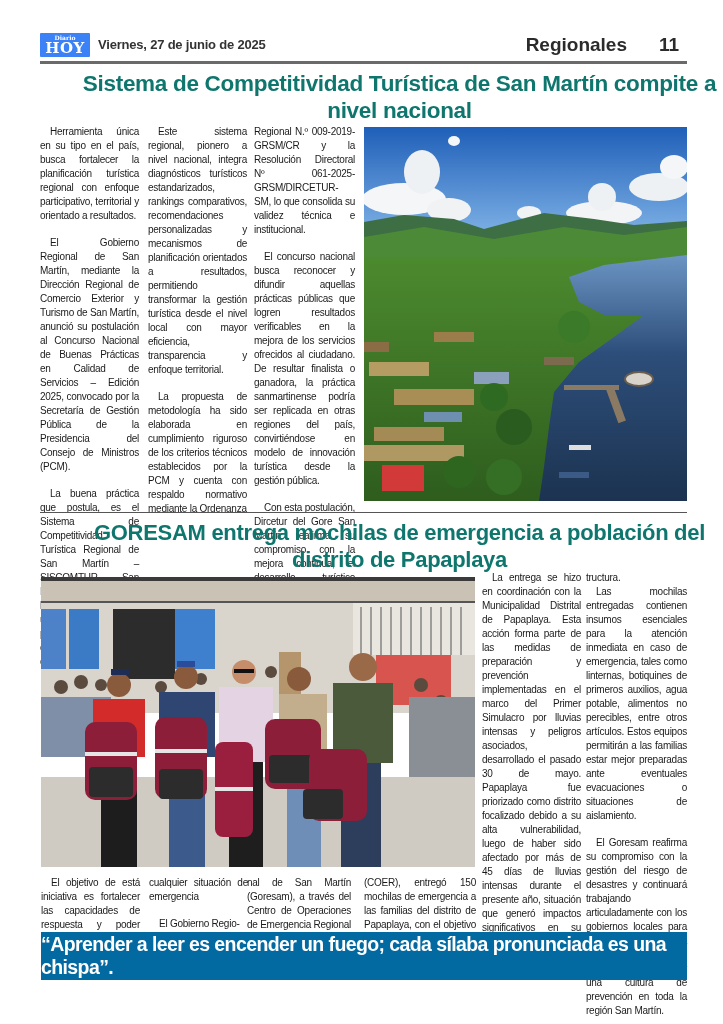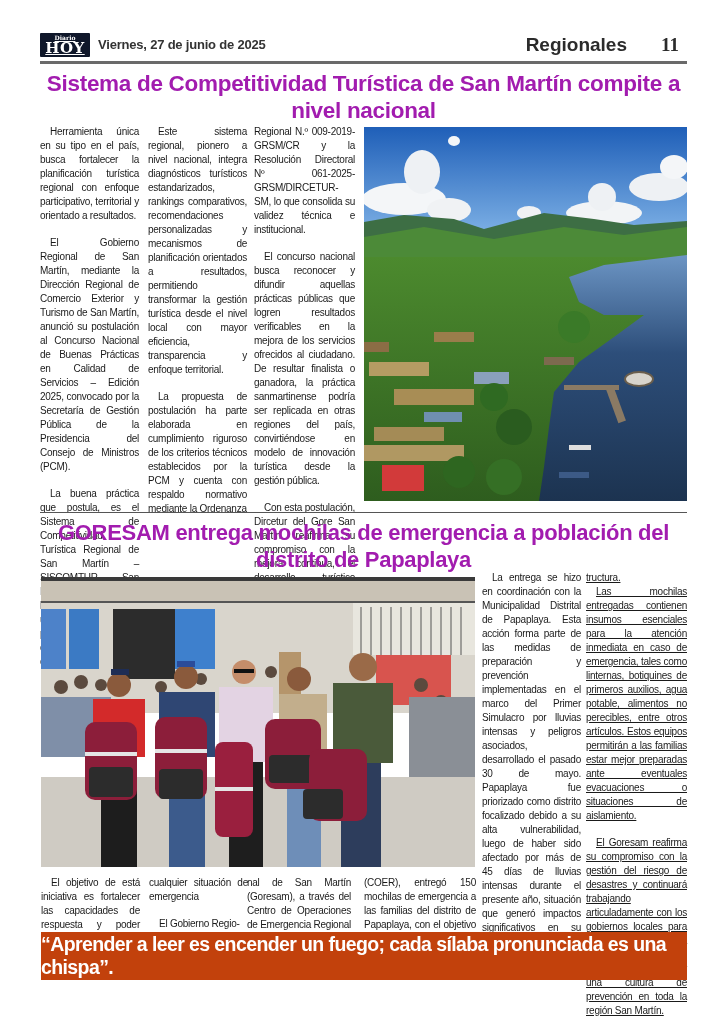--- a/index.html
+++ b/index.html
@@ -1,54 +1,54 @@
 <!DOCTYPE html>
 <html><head>
 <meta charset="utf-8">
 <style>
   * { box-sizing: border-box; margin: 0; padding: 0; }
   html, body { width: 723px; height: 1024px; background: #ffffff; overflow: hidden; }
   body { position: relative; font-family: "Liberation Sans", sans-serif; color: #1e1e1e; }
 
   
   .masthead { position: absolute; left: 40px; top: 31px; width: 647px; height: 28px; }
-  .logo { position: absolute; left: 0; top: 2px; width: 50px; height: 24px; background: #0f172a; color: #fff; text-align: center; border-radius: 1px; text-decoration: underline; }
+  .logo { position: absolute; left: 0; top: 2px; width: 50px; height: 24px; background: #3b82f6; color: #fff; text-align: center; border-radius: 1px; }
   .logo .small { display: block; font-family: "DejaVu Serif", serif; font-size: 6px; font-weight: bold; line-height: 7px; padding-top: 1px; }
   .logo .big { display: block; font-family: "DejaVu Serif", serif; font-size: 15px; font-weight: bold; line-height: 15px; letter-spacing: 0.5px; }
   .date { position: absolute; left: 58px; top: 6px; font-size: 13px; color: #333; letter-spacing: -0.2px; font-weight: bold; }
   .section { position: absolute; right: 60px; top: 3px; font-size: 19px; font-weight: bold; color: #2b2b2b; }
-  .pagenum { position: absolute; right: 8px; top: 3px; font-size: 19px; font-weight: bold; color: #2b2b2b; font-family: Liberation Serif, serif; }
+  .pagenum { position: absolute; right: 8px; top: 3px; font-size: 19px; font-weight: bold; color: #2b2b2b; }
   .rule-top { position: absolute; left: 40px; top: 61px; width: 647px; height: 3px; background: #6a6a6a; }
 
   
-  .headline { position: absolute; text-align: center; font-weight: bold; color: #a21caf; letter-spacing: -0.3px; }
+  .headline { position: absolute; text-align: center; font-weight: bold; color: #0f766e; letter-spacing: -0.3px; margin-left: 36px; }
   .h1 { left: 40px; top: 70px; width: 647px; font-size: 22.5px; line-height: 27px; }
   .col { position: absolute; font-size: 10px; line-height: 14px; text-align: justify; color: #1a1a1a; letter-spacing: -0.25px; }
   .col p { text-indent: 10px; margin-bottom: 13px; }
   .col p.noind { text-indent: 0; }
   .col p.tight { margin-bottom: 0; }
   .a1c1 { left: 40px; top: 125px; width: 99px; }
   .a1c2 { left: 148px; top: 125px; width: 99px; }
   .a1c3 { left: 254px; top: 125px; width: 101px; }
   .photo1 { position: absolute; left: 364px; top: 127px; width: 323px; height: 374px; overflow: hidden; }
 
   .rule-mid { position: absolute; left: 40px; top: 512px; width: 647px; height: 1px; background: #555; }
 
   
   .h2 { left: 40px; top: 519px; width: 647px; font-size: 22px; line-height: 27px; }
   .photo2 { position: absolute; left: 41px; top: 577px; width: 434px; height: 290px; overflow: hidden; }
   .a2c3 { left: 482px; top: 571px; width: 99px; }
-  .a2c4 { left: 586px; top: 571px; width: 101px; text-decoration: underline; }
+  .a2c4 { left: 586px; top: 571px; width: 101px; }
   .a2b1 { left: 41px; top: 876px; width: 99px; }
   .a2b2 { left: 149px; top: 876px; width: 99px; }
   .a2b3 { left: 247px; top: 876px; width: 104px; }
   .a2b4 { left: 364px; top: 876px; width: 112px; }
 
   
-  .quote { position: absolute; left: 41px; top: 932px; width: 646px; height: 48px; background: #c2410c; color: #fff; display: flex; align-items: center; justify-content: center; font-size: 19.5px; font-weight: bold; letter-spacing: -0.6px; }
+  .quote { position: absolute; left: 41px; top: 932px; width: 646px; height: 48px; background: #0369a1; color: #fff; display: flex; align-items: center; justify-content: center; font-size: 19.5px; font-weight: bold; letter-spacing: -0.6px; }
 </style>
 </head>
 <body>
 
 <div class="masthead">
   <div class="logo">
     <span class="small">Diario</span>
     <span class="big">HOY</span>
   </div>
   <div class="date">Viernes, 27 de junio de  2025</div>
@@ -59,21 +59,21 @@
 
 <h1 class="headline h1">Sistema de Competitividad Turística de San Martín compite a nivel nacional</h1>
 
 <div class="col a1c1">
   <p>Herramienta única en su tipo en el país, busca fortalecer la planificación turística regional con enfoque participativo, territorial y orientado a resultados.</p>
   <p>El Gobierno Regional de San Martín, mediante la Dirección Regional de Comercio Exterior y Turismo de San Martín, anunció su postulación al Concurso Nacional de Buenas Prácticas en Calidad de Servicios – Edición 2025, convocado por la Secretaría de Gestión Pública de la Presidencia del Consejo de Ministros (PCM).</p>
   <p class="tight">La buena práctica que postula, es el Sistema de Competitividad Turística Regional de San Martín –SISCOMTUR San Martín, una herramienta técnica única en el Perú que permite evaluar, clasificar y fortalecer la compe-</p>
 </div>
 <div class="col a1c2">
   <p>Este sistema regional, pionero a nivel nacional, integra diagnósticos turísticos estandarizados, rankings comparativos, recomendaciones personalizadas y mecanismos de planificación orientados a resultados, permitiendo transformar la gestión turística desde el nivel local con mayor eficiencia, transparencia y enfoque territorial.</p>
-  <p class="tight">La propuesta de postulación ha parte elaborada en cumplimiento riguroso de los criterios técnicos establecidos por la PCM y cuenta con respaldo normativo mediante la Ordenanza</p>
+  <p class="tight">La propuesta de metodología ha sido elaborada en cumplimiento riguroso de los criterios técnicos establecidos por la PCM y cuenta con respaldo normativo mediante la Ordenanza</p>
 </div>
 <div class="col a1c3">
   <p class="noind">Regional N.º 009-2019-GRSM/CR y la Resolución Directoral Nº 061-2025-GRSM/DIRCETUR-SM, lo que consolida su validez técnica e institucional.</p>
   <p>El concurso nacional busca reconocer y difundir aquellas prácticas públicas que logren resultados verificables en la mejora de los servicios ofrecidos al ciudadano. De resultar finalista o ganadora, la práctica sanmartinense podría ser replicada en otras regiones del país, convirtiéndose en modelo de innovación turística desde la gestión pública.</p>
   <p class="tight">Con esta postulación, Dircetur del Gore San Martín reafirma su compromiso con la mejora continua, el desarrollo turístico sostenible y la generación de valor para las comunidades del territorio regional.</p>
 </div>
 
 <div class="photo1" title="Vista aérea de poblado ribereño junto a laguna con muelle, vegetación y montañas">
   <svg width="323" height="374" viewBox="0 0 323 374" xmlns="http://www.w3.org/2000/svg">
     <defs>

